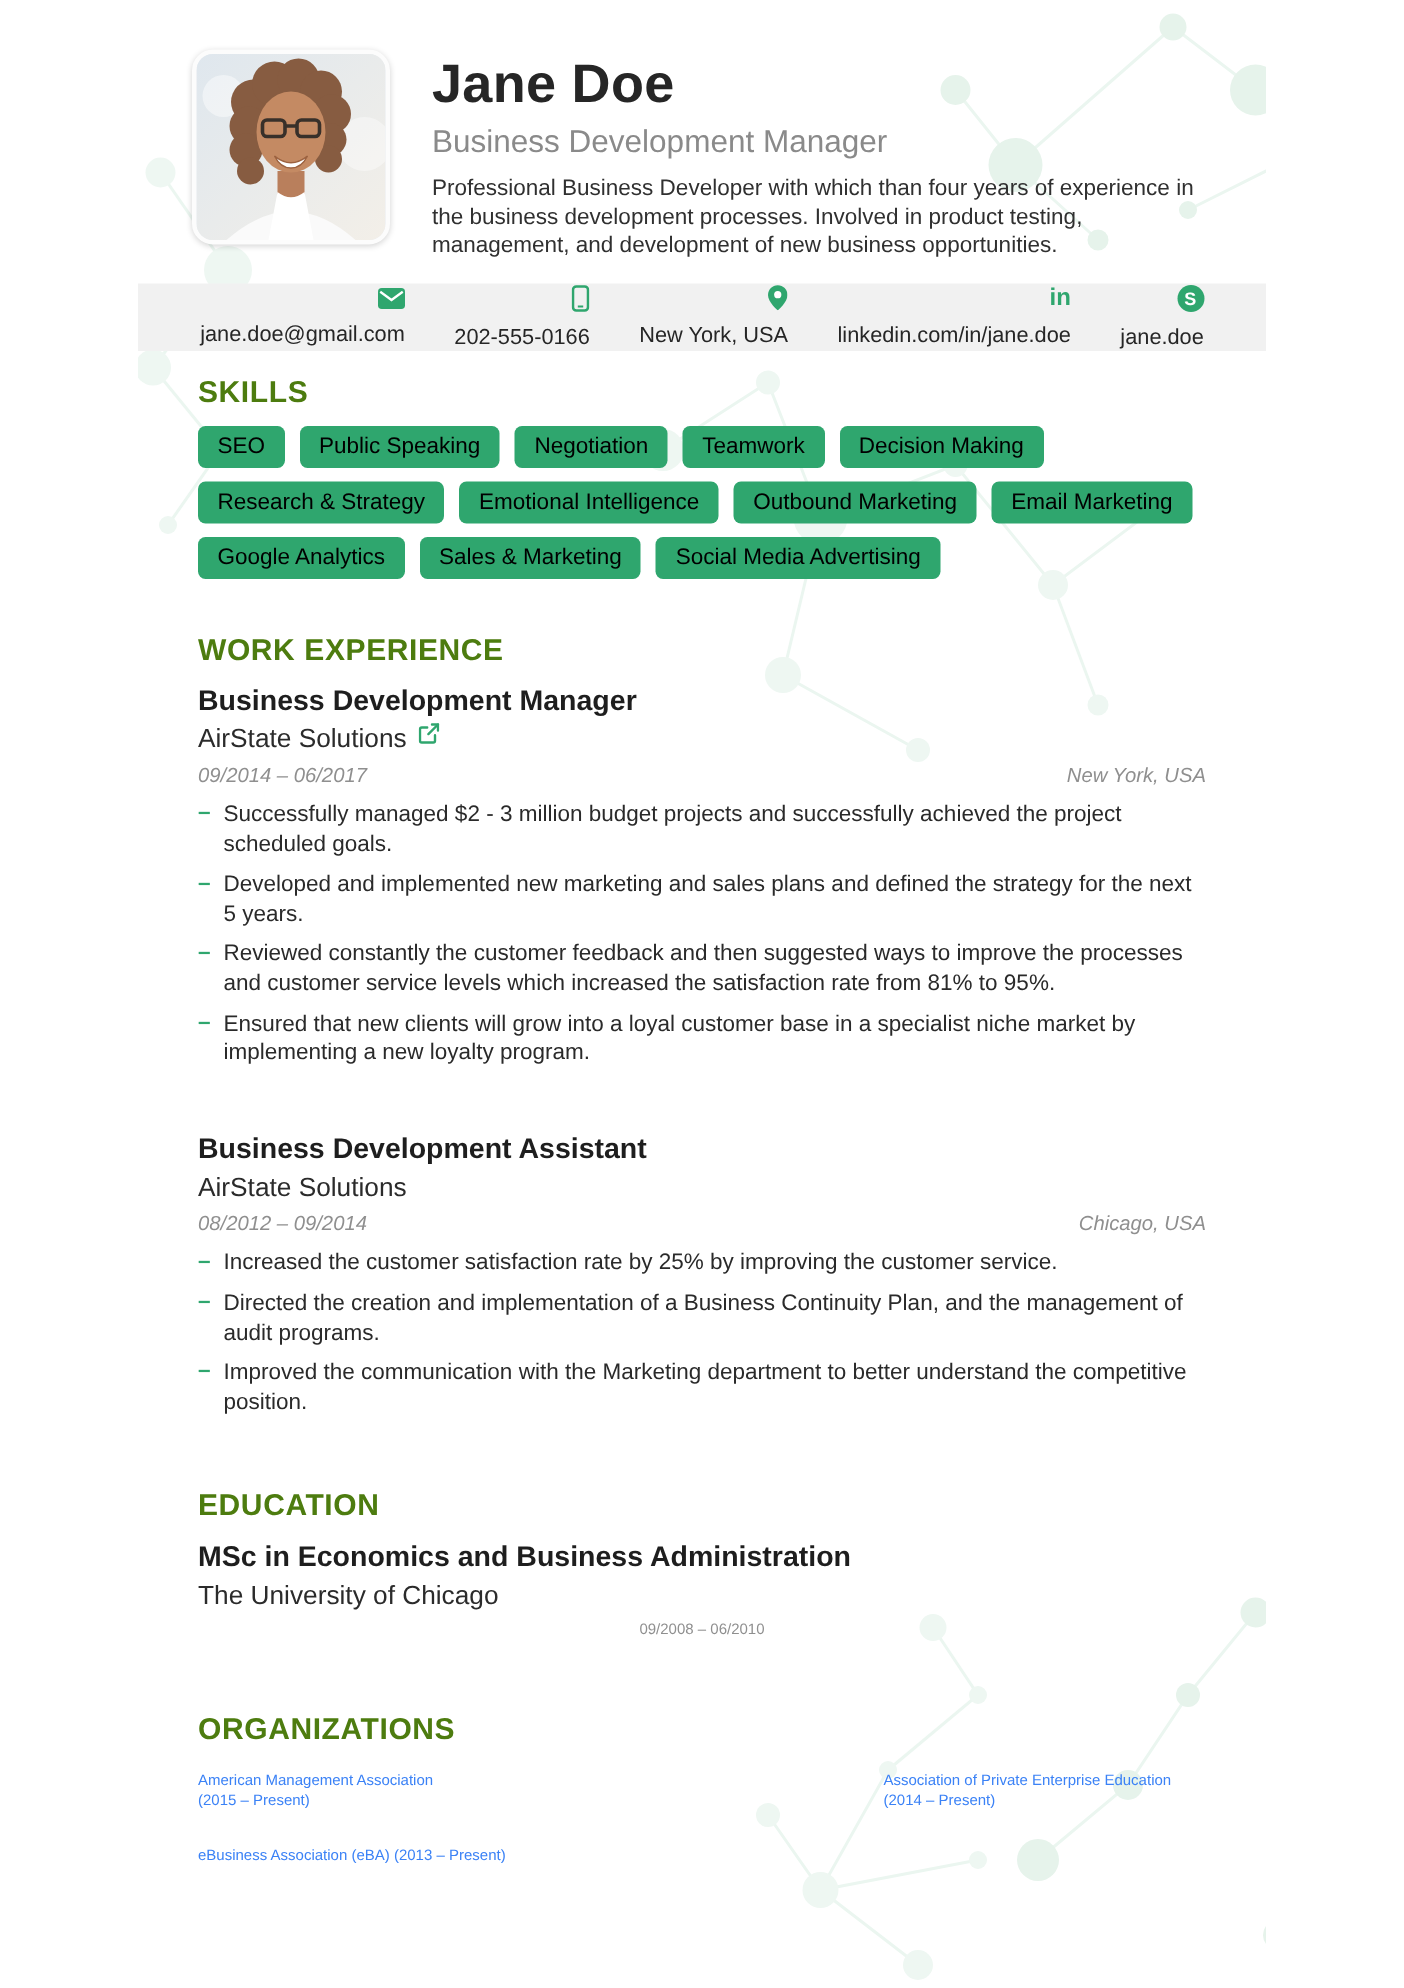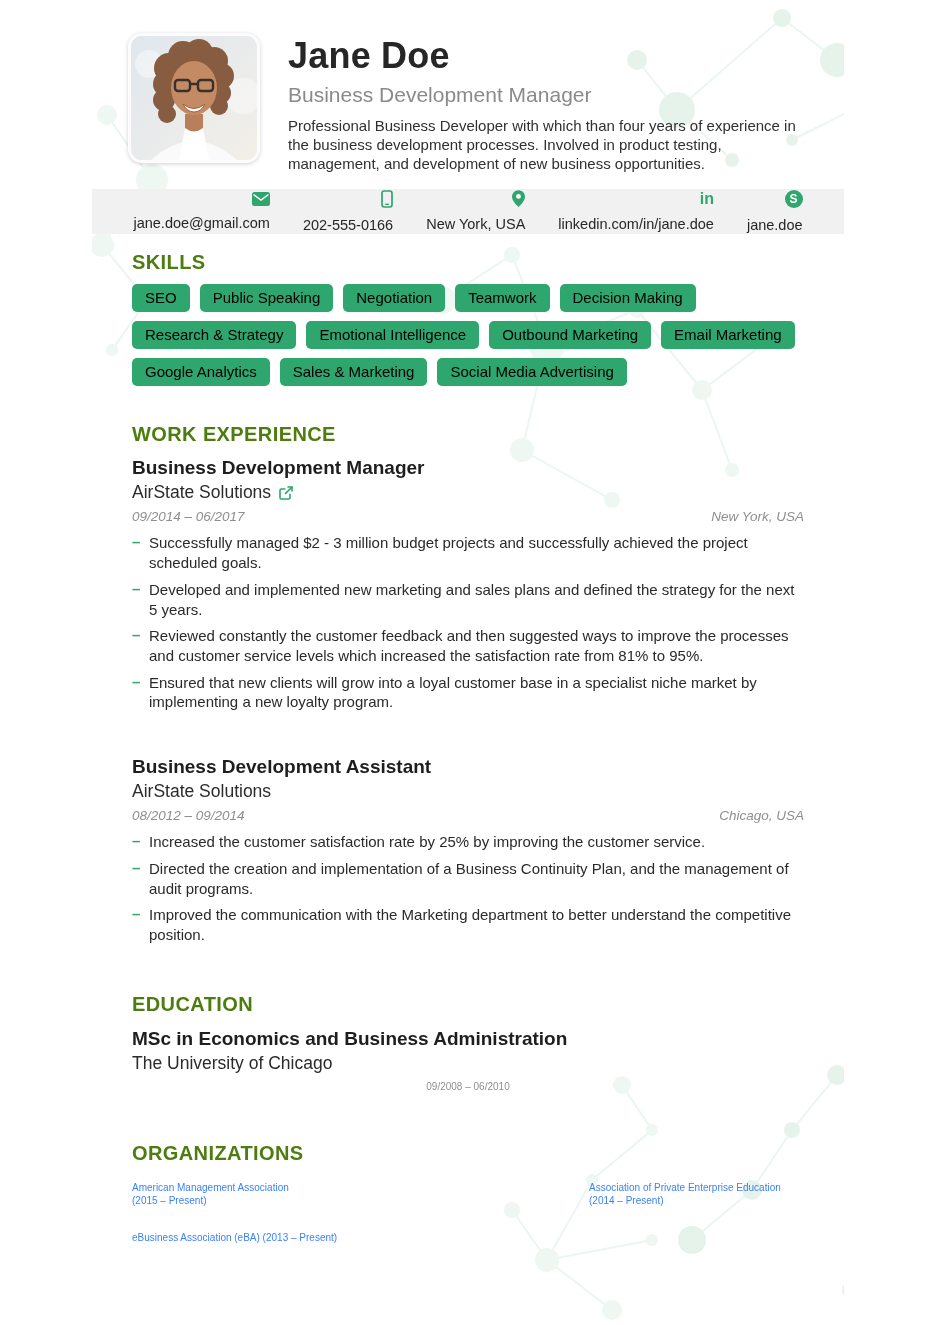--- a/index.html
+++ b/index.html
@@ -33,21 +33,21 @@
   .sec-heading { color:#4d7c0f; font-size:20px; font-weight:bold; letter-spacing:.4px; }
   .sec-skills { margin-top:17px; }
   .badges { margin-top:10px; display:flex; flex-wrap:wrap; gap:9px 10px; max-width:856px; }
   .badge { background:#2fa66e; color:#000000; font-size:15px; padding:5px 13px 6px; border-radius:5px;
            white-space:nowrap; line-height:1.15; }
 
   .sec-work { margin-top:37px; }
   .job { margin-top:11px; }
   .job + .job { margin-top:44px; }
   .job-title { font-size:19px; font-weight:bold; color:#1e1e1e; }
-  .company-row { margin-top:3px; font-size:17.5px; color:#2b2b2b; display:flex; align-items:center; gap:8px; }
+  .company-row { margin-top:3px; font-size:17.5px; color:#2b2b2b; display:flex; align-items:flex-start; gap:8px; }
   .ext-link { display:inline-flex; align-items:center; cursor:pointer; }
   .meta-row { margin-top:6px; display:flex; justify-content:space-between; font-size:13.5px;
               font-style:italic; color:#8f8f8f; }
   .bullets { list-style:none; margin-top:9px; }
   .bullets li { position:relative; padding-left:17px; font-size:15px; line-height:1.33; color:#2a2a2a;
                 margin-bottom:6.5px; }
   .bullets li::before { content:"–"; position:absolute; left:0; top:-1px; color:#2fa66e; font-weight:bold; }
 
   .sec-edu { margin-top:48px; }
   .degree { margin-top:12px; font-size:19px; font-weight:bold; color:#1e1e1e; }

